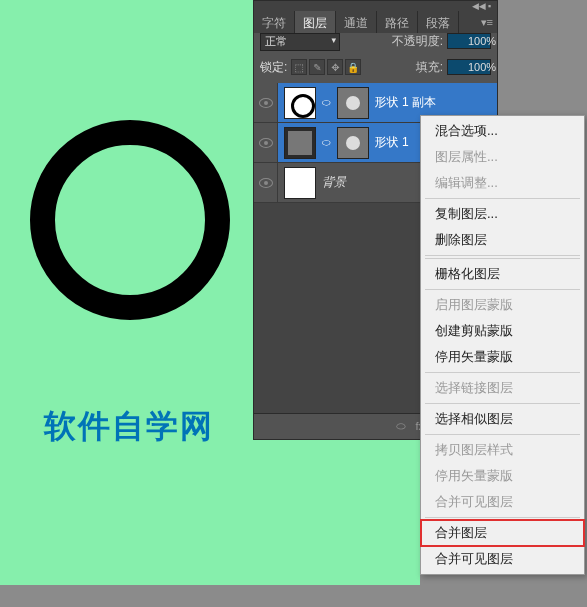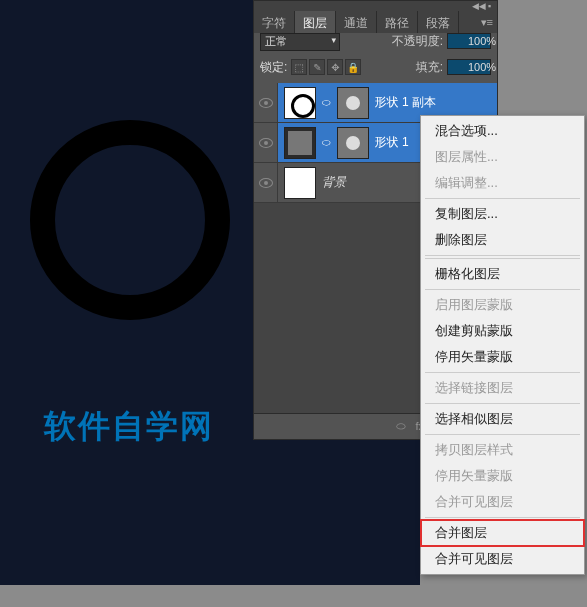--- a/index.html
+++ b/index.html
@@ -8,21 +8,21 @@
     font-family: "Microsoft YaHei", sans-serif;
     font-size: 12px;
     background: #fff;
     position: relative;
     overflow: hidden;
   }
   .canvas-area {
     position: absolute;
     left: 0; top: 0;
     width: 504px; height: 585px;
-    background: #0f172a;
+    background: #86efac;
   }
   .ring {
     position: absolute;
     left: 30px; top: 120px;
     width: 200px; height: 200px;
     border-radius: 50%;
     border: 25px solid #000;
   }
   .watermark {
     position: absolute;

